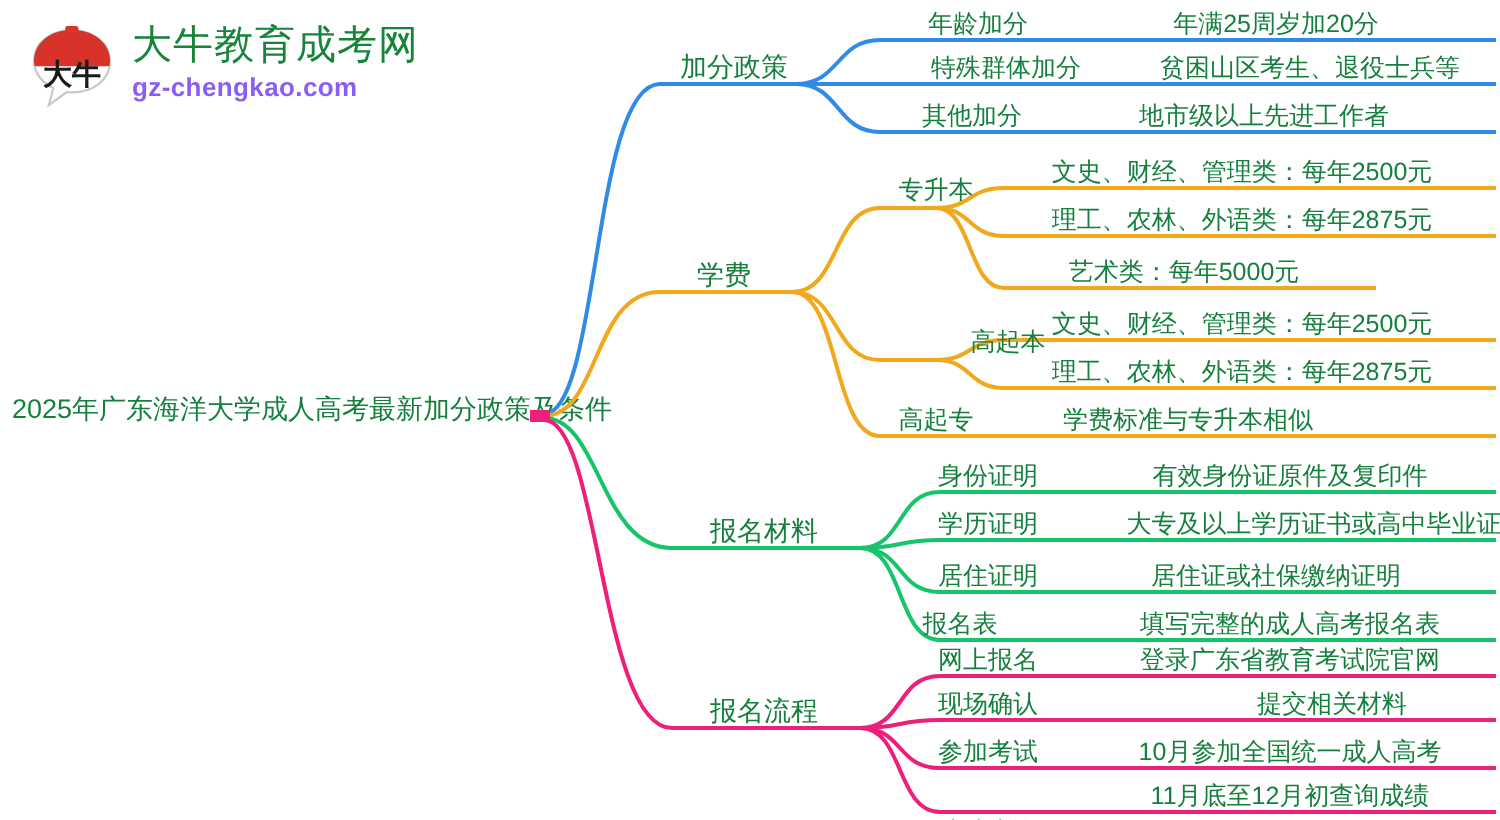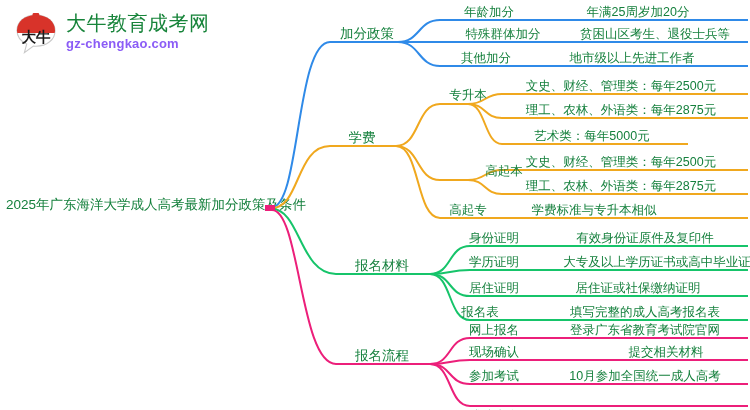--- a/index.html
+++ b/index.html
@@ -219,14 +219,15 @@
   <div class="node-label lvl2 ctr" style="left:494px; top:322px;">网上报名</div>
   <div class="node-label lvl3 ctr" style="left:645px; top:322px;">登录广东省教育考试院官网</div>
 
   <div class="node-label lvl2 ctr" style="left:494px; top:344px;">现场确认</div>
   <div class="node-label lvl3 ctr" style="left:618px; top:344px;margin-left:48px;">提交相关材料</div>
 
   <div class="node-label lvl2 ctr" style="left:494px; top:368px;">参加考试</div>
   <div class="node-label lvl3 ctr" style="left:645px; top:368px;">10月参加全国统一成人高考</div>
 
   <div class="node-label lvl2 ctr" style="left:494px; top:408px;font-family:Liberation Serif, serif;">成绩查询</div>
+  <div class="node-label lvl3 ctr" style="left:645px; top:390px;">11月底至12月初查询成绩</div>
 
 </div>
 
 </body></html>

